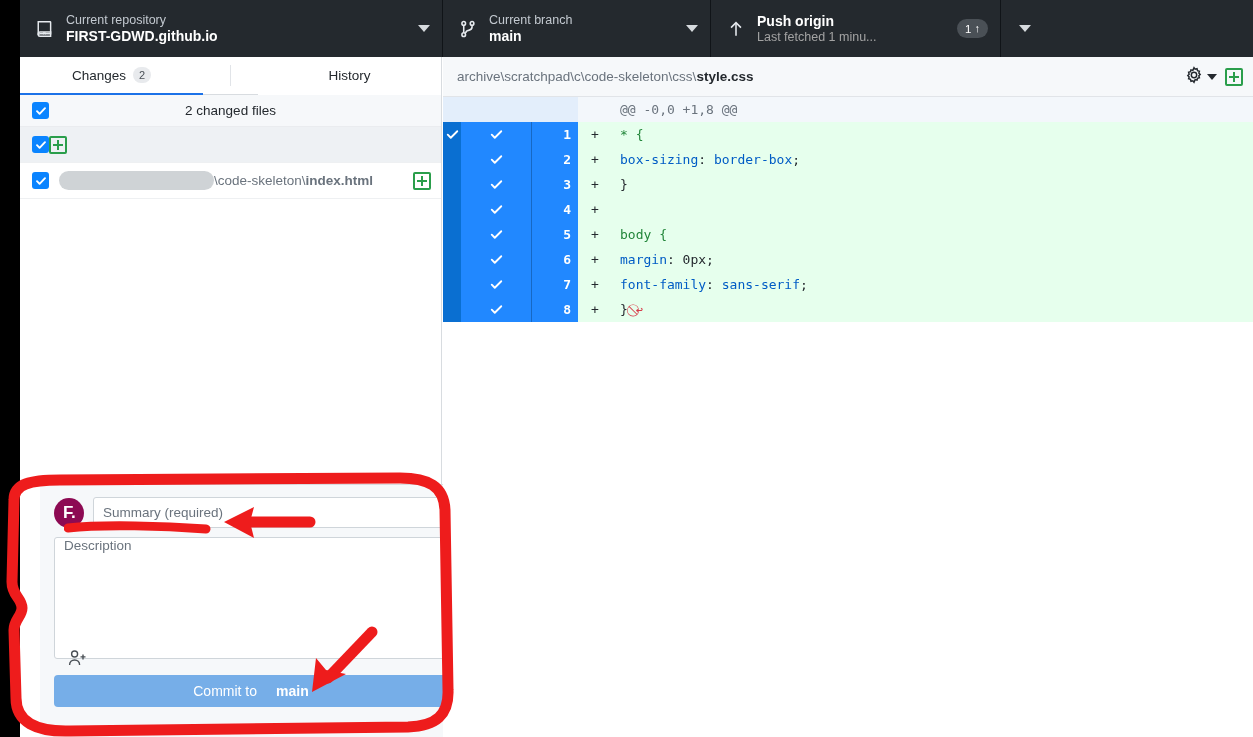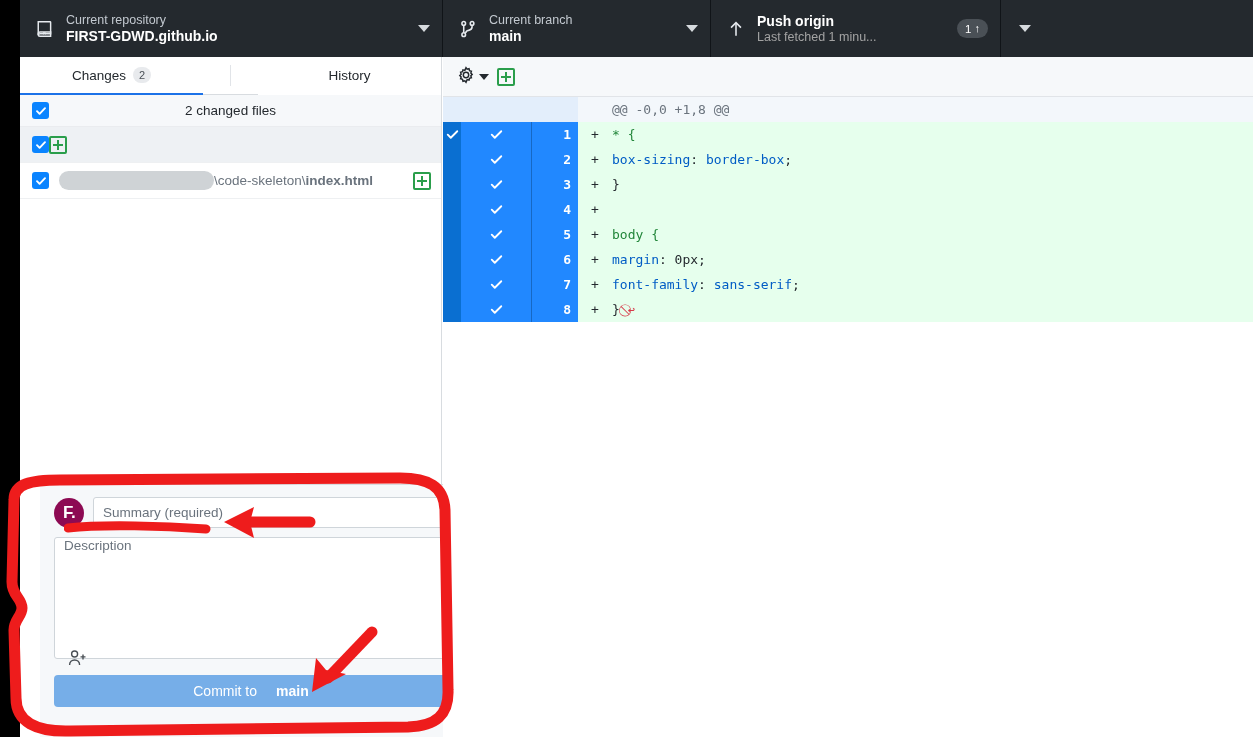--- a/index.html
+++ b/index.html
@@ -287,20 +287,21 @@
     width: 34px;
     display: flex; align-items: center; justify-content: center;
     color: #24292e;
   }
   .line-content {
     flex: 1;
     display: flex; align-items: center;
     white-space: pre;
     color: #24292e;
     padding-right: 16px;
+    margin-left: 8px;
   }
   .diff-line.added { background: #e6ffed; }
   .diff-line.hunkrow { background: #f3f7fb; }
   .hunk-text { color: #6a737d; }
   .tok-sel { color: #22863a; }
   .tok-prop { color: #005cc5; }
   .tok-val { color: #005cc5; }
   .tok-punct { color: #24292e; }
   .nl-marker {
     color: #d73a49; margin-left: 8px; font-size: 12px;
@@ -437,20 +438,21 @@
       <button class="commit-btn">
         <span>Commit to </span>
           <b>main</b>
       </button>
     </div>
   </div>
 
   <div class="right-panel">
 
     <div class="diff-header">
+      <span class="diff-path"><span>archive\scratchpad\c\code-skeleton\css\</span><b>style.css</b></span>
       <span class="dh-actions">
         <span class="gear-btn">
           <span>
             <svg width="18" height="18" viewBox="0 0 16 16" fill="none" stroke="#24292e" stroke-width="1.3">
               <circle cx="8" cy="8" r="2.4"></circle>
               <path d="M8 1.5l1 1.4 1.7-.5.4 1.7 1.7.5-.5 1.7 1.2 1.2-1.2 1.2.5 1.7-1.7.5-.4 1.7-1.7-.5L8 14.5l-1-1.4-1.7.5-.4-1.7-1.7-.5.5-1.7L2.5 8.5l1.2-1.2-.5-1.7 1.7-.5.4-1.7 1.7.5z"></path>
             </svg>
           </span>
           <span class="caret-sm"></span>
         </span>

